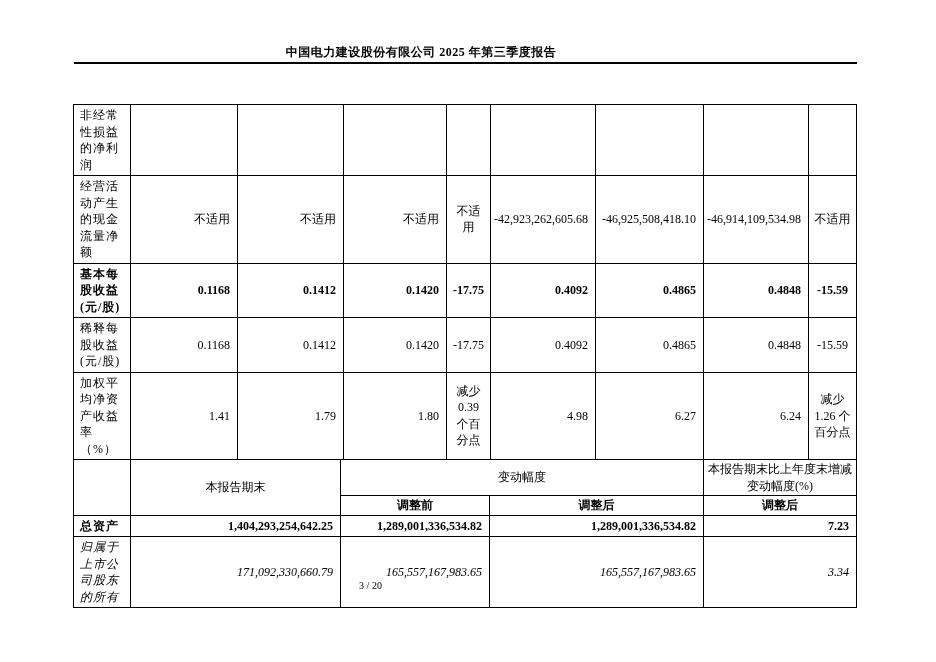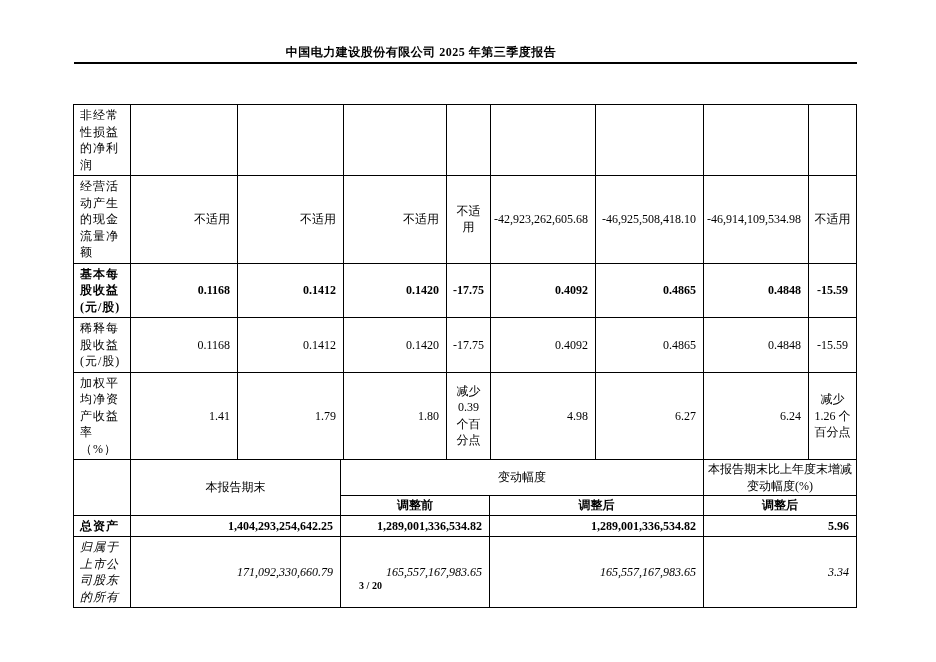--- a/index.html
+++ b/index.html
@@ -39,21 +39,21 @@
   tr.h86 { height:86px; }
   tr.h52 { height:52px;font-weight:bold; }
   tr.h54 { height:54px; }
   tr.h72 { height:72px; }
   tr.h33 { height:33px; }
   tr.h18 { height:18px;font-weight:bold; }
   tr.h68 { height:68px;font-style:italic; }
 
   .page-footer {
     position:absolute; top:580px; left:0; width:741px;
-    text-align:center; font-size:10px; font-weight:bold;
+    text-align:center; font-size:10px; font-weight:normal;
   }
 </style>
 </head>
 <body>
 
 <div class="page">
 
   <div class="doc-title">中国电力建设股份有限公司 2025 年第三季度报告</div>
   <div class="header-rule"></div>
 
@@ -169,21 +169,21 @@
       <tr class="h18">
         <td class="ctr">调整前</td>
         <td class="ctr">调整后</td>
         <td class="ctr">调整后</td>
       </tr>
       <tr class="h18">
         <td class="lbl">总资产</td>
         <td class="num">1,404,293,254,642.25</td>
         <td class="num">1,289,001,336,534.82</td>
         <td class="num">1,289,001,336,534.82</td>
-        <td class="num">5.96</td>
+        <td class="num">7.23</td>
       </tr>
       <tr class="h68">
         <td class="lbl">归属于
 上市公
 司股东
 的所有</td>
         <td class="num">171,092,330,660.79</td>
         <td class="num">165,557,167,983.65</td>
         <td class="num">165,557,167,983.65</td>
         <td class="num">3.34</td>

